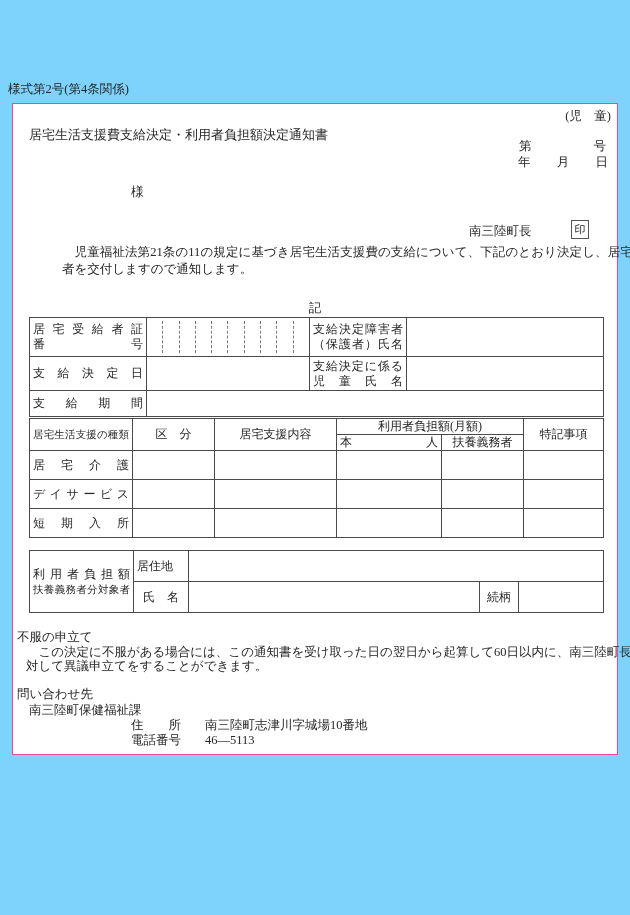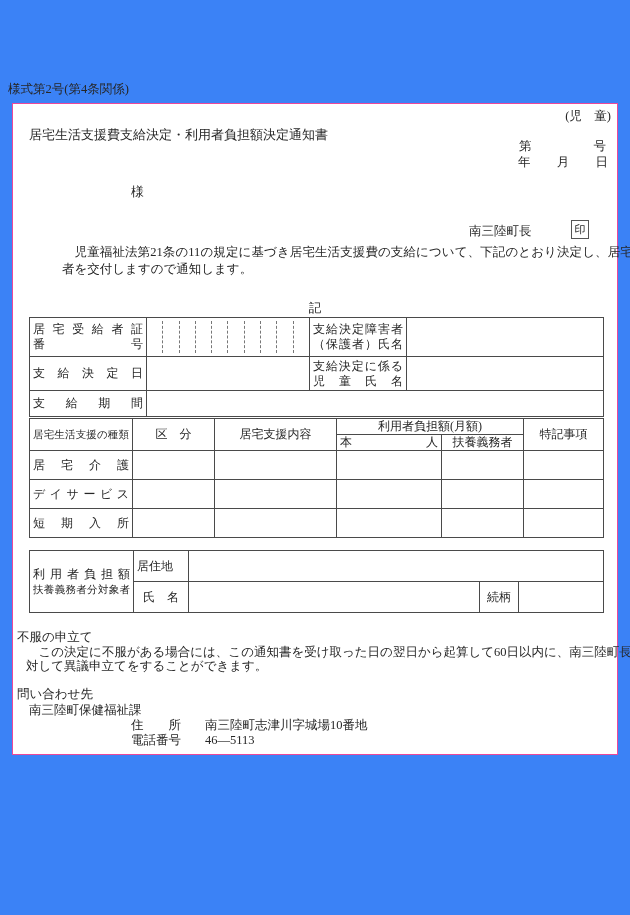--- a/index.html
+++ b/index.html
@@ -1,17 +1,17 @@
 <!DOCTYPE html>
 <html><head>
 <meta charset="utf-8">
 <style>
   html,body{margin:0;padding:0;background:#ffffff;}
   .page{
-    position:relative;width:630px;height:915px;background:#3b82f6;
+    position:relative;width:630px;height:915px;background:#7dd3fc;
     font-family:"Liberation Serif","DejaVu Serif",serif;
     color:#262626;overflow:hidden;
   }
   .form-label{position:absolute;left:8px;top:81px;font-size:12.5px;}
   .outer-box{
     position:absolute;left:12px;top:103px;width:604px;height:650px;
     border:1px solid #ec4899;background:#fff;
   }
   .abs{position:absolute;font-size:12.5px;line-height:15px;white-space:nowrap;}
   .category-tag{top:5px;right:6px;}

